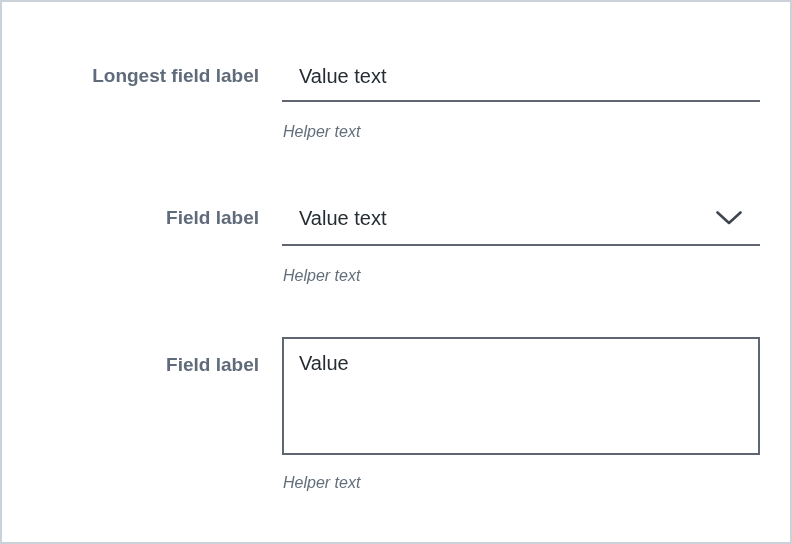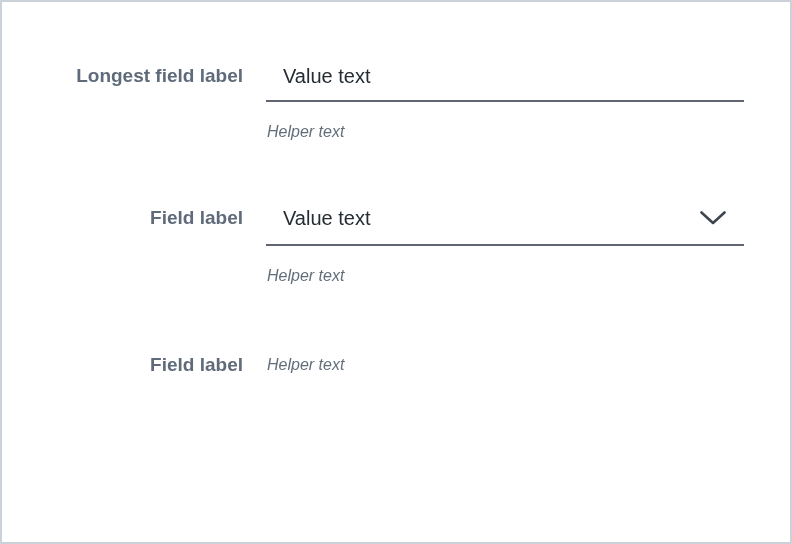--- a/index.html
+++ b/index.html
@@ -13,20 +13,21 @@
     width: 792px; height: 544px;
     background: #ffffff;
     border: 2px solid #ccd2d9;
     overflow: hidden;
   }
   .field-row {
     display: grid;
     grid-template-columns: 241px 478px;
     column-gap: 23px;
     align-items: start;
+    margin-left: 16px;
   }
   .row-1 { margin-top: 60px; }
   .row-2 { margin-top: 58px; }
   .row-3 { margin-top: 47px; }
   .field-label {
     font-size: 19px;
     line-height: 28px;
     font-weight: 600;
     color: #5f6b7a;
     text-align: right;
@@ -114,17 +115,18 @@
           <polyline points="1.5,1.5 13,12 24.5,1.5" fill="none" stroke="#3f4651" stroke-width="2.6" stroke-linecap="round" stroke-linejoin="round"></polyline>
         </svg>
       </div>
       <div class="helper">Helper text</div>
     </div>
   </div>
 
   <div class="field-row row-3">
     <div class="field-label">Field label</div>
     <div class="control">
+      <textarea class="textarea-box" style="">Value</textarea>
       <div class="helper">Helper text</div>
     </div>
   </div>
 
 </div>
 
 </body></html>

